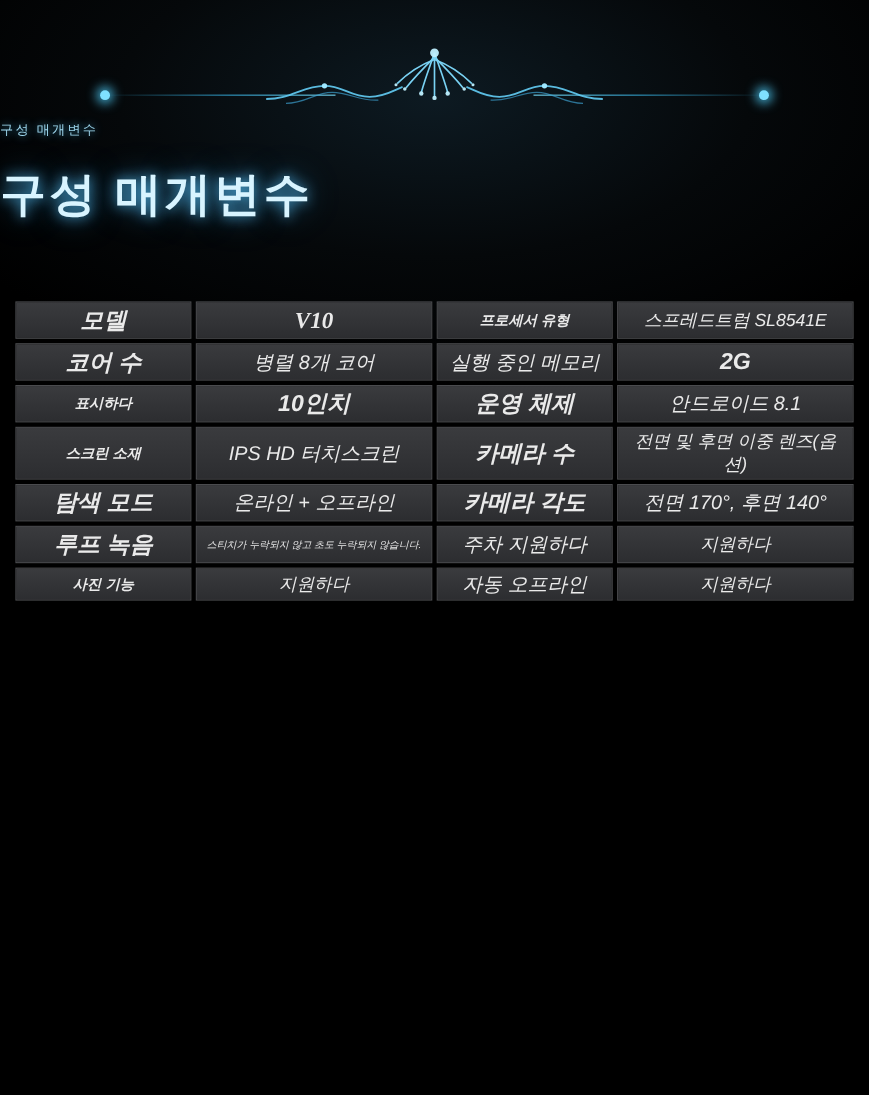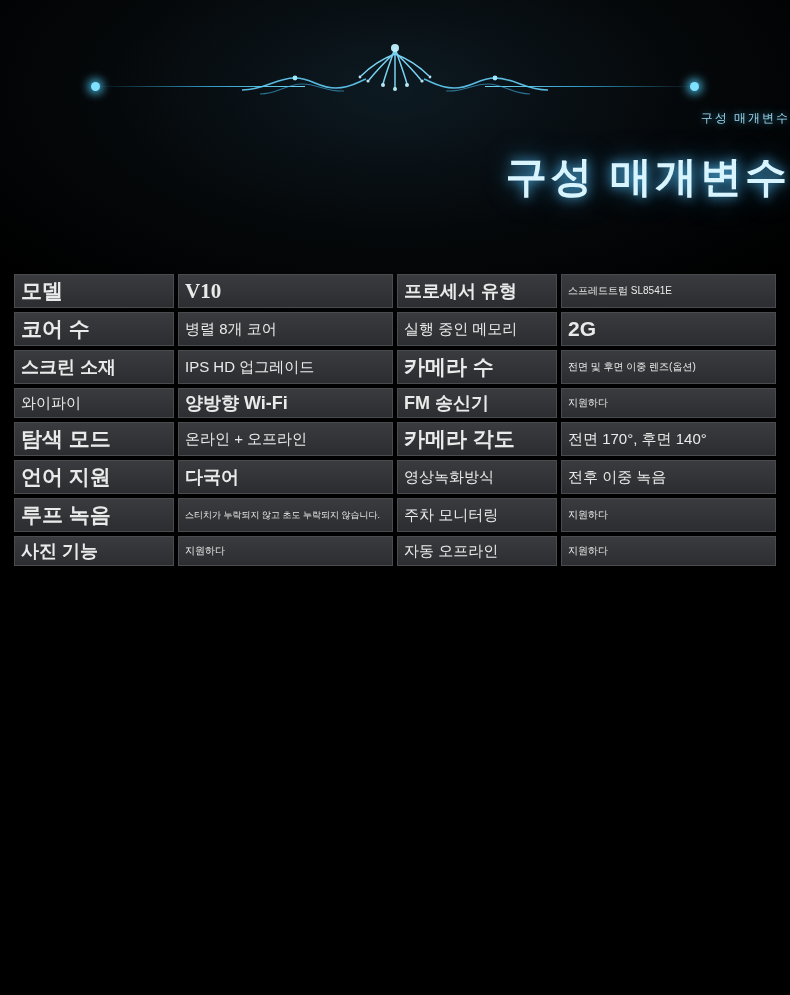--- a/index.html
+++ b/index.html
@@ -14,21 +14,21 @@
     color: #e8e8e8;
     overflow: hidden;
     position: relative;
     background: radial-gradient(ellipse 520px 260px at 50% 90px, #0d1a22 0%, #05080a 55%, #000 100%);
   }
 
   
   .header {
     position: relative;
     height: 218px;
-    text-align: right;
+    text-align: left;
   }
   .ornament {
     position: relative;
     width: 620px;
     height: 70px;
     margin: 38px auto 0;
   }
   .orn-line {
     position: absolute;
     top: 48px;
@@ -89,36 +89,37 @@
     margin: 14px auto 0;
     border-collapse: separate;
     border-spacing: 4px 4px;
     table-layout: fixed;
   }
   .spec-table td {
     background: #2f3033;
     background: linear-gradient(to bottom, #3a3b3e 0%, #2c2d30 100%);
     border: 1px solid #4a4b4e;
     height: 25px;
-    text-align: left;
+    text-align: center;
     vertical-align: middle;
     color: #eaeaea;
     padding: 2px 6px;
     box-sizing: border-box;
+    font-style: italic;
   }
   .spec-table td.label {
     width: 160px;
   }
   .spec-table td.value {
     width: 215px;
   }
   .t-xl { font-size: 21px; font-weight: bold; }
-  .t-lg { font-size: 18px; font-weight: bold; }
-  .t-md { font-size: 15px; }
-  .t-sm { font-size: 10px; color: #d2d2d2; }
+  .t-lg { font-size: 13px; font-weight: bold; }
+  .t-md { font-size: 18px; }
+  .t-sm { font-size: 16px; color: #d2d2d2; }
   .t-xs { font-size: 9px; color: #c9c9c9; }
   .t-serif { font-family: "Liberation Serif", serif; }
 </style>
 </head>
 <body>
 
 <div class="header">
   <div class="ornament">
     <span class="orn-dot left"></span>
     <span class="orn-line left"></span>
@@ -171,47 +172,41 @@
         <td class="label t-lg">프로세서 유형</td>
         <td class="value t-sm">스프레드트럼 SL8541E</td>
       </tr>
       <tr>
         <td class="label t-xl">코어 수</td>
         <td class="value t-md">병렬 8개 코어</td>
         <td class="label t-md">실행 중인 메모리</td>
         <td class="value t-xl">2G</td>
       </tr>
       <tr>
+        <td class="label t-lg">표시하다</td>
+        <td class="value t-xl">10인치</td>
+        <td class="label t-xl">운영 체제</td>
+        <td class="value t-md">안드로이드 8.1</td>
+      </tr>
+      <tr>
         <td class="label t-lg">스크린 소재</td>
-        <td class="value t-md">IPS HD 업그레이드</td>
+        <td class="value t-md">IPS HD 터치스크린</td>
         <td class="label t-xl">카메라 수</td>
         <td class="value t-sm">전면 및 후면 이중 렌즈(옵션)</td>
-      </tr>
-      <tr>
-        <td class="label t-md">와이파이</td>
-        <td class="value t-lg">양방향 Wi-Fi</td>
-        <td class="label t-lg">FM 송신기</td>
-        <td class="value t-sm">지원하다</td>
       </tr>
       <tr>
         <td class="label t-xl">탐색 모드</td>
         <td class="value t-md">온라인 + 오프라인</td>
         <td class="label t-xl">카메라 각도</td>
         <td class="value t-md">전면 170°, 후면 140°</td>
       </tr>
       <tr>
-        <td class="label t-xl">언어 지원</td>
-        <td class="value t-lg">다국어</td>
-        <td class="label t-md">영상녹화방식</td>
-        <td class="value t-md">전후 이중 녹음</td>
-      </tr>
-      <tr>
         <td class="label t-xl">루프 녹음</td>
         <td class="value t-xs">스티치가 누락되지 않고 초도 누락되지 않습니다.</td>
-        <td class="label t-md">주차 모니터링</td>
+        <td class="label t-md">주차 지원하다</td>
         <td class="value t-sm">지원하다</td>
       </tr>
       <tr>
         <td class="label t-lg">사진 기능</td>
         <td class="value t-sm">지원하다</td>
         <td class="label t-md">자동 오프라인</td>
         <td class="value t-sm">지원하다</td>
       </tr>
     </tbody>
 </table>

